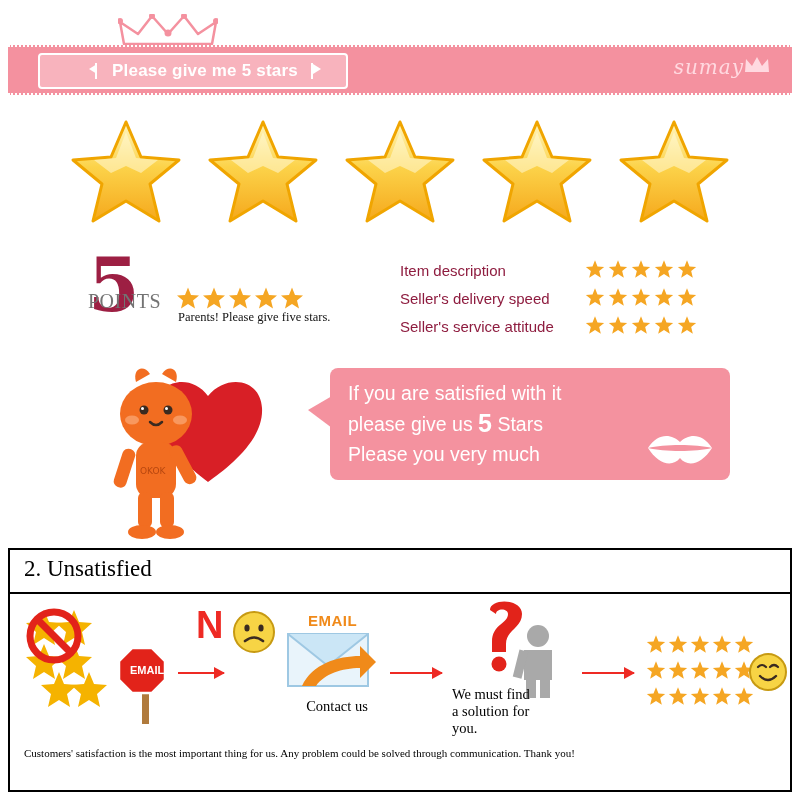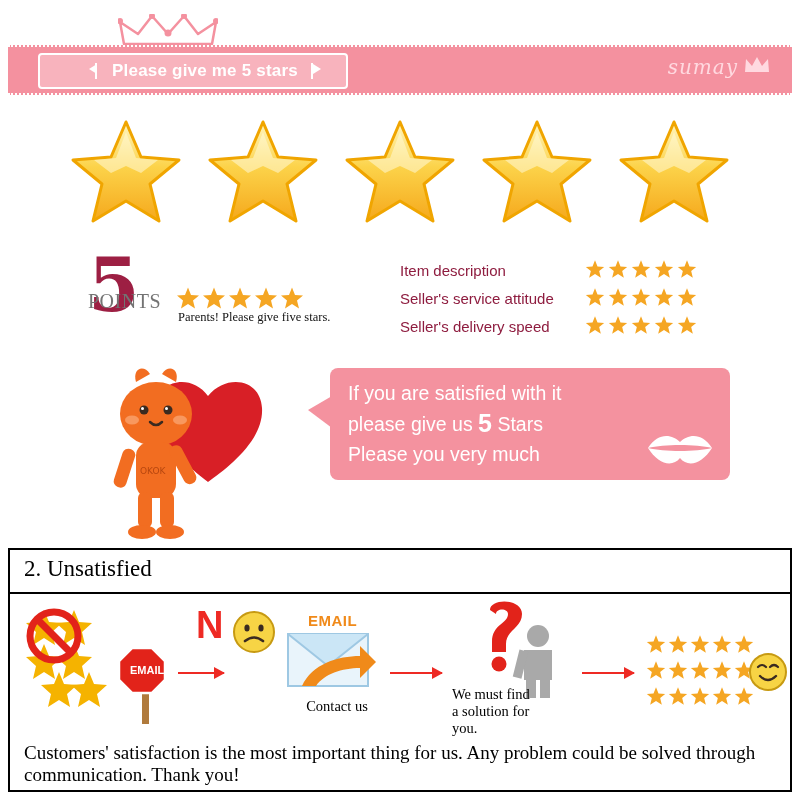--- a/index.html
+++ b/index.html
@@ -71,21 +71,20 @@
   .crown-top {
     position: absolute;
     left: 118px; top: 14px;
     width: 100px; height: 34px;
   }
   .brand {
     position: absolute;
     right: 22px; top: 8px;
     display: flex;
     align-items: center;
-    gap: 6px;
   }
   .brand-text {
     font-family: "DejaVu Serif", serif;
     font-style: italic;
     font-size: 20px;
     color: #ffd9e0;
     letter-spacing: 1px;
   }
 
   
@@ -243,21 +242,21 @@
     font-family: "Liberation Serif", serif;
     font-size: 14.5px;
     color: #000;
     line-height: 17px;
   }
   .footer-text {
     position: absolute;
     left: 14px; top: 192px;
     width: 756px;
     font-family: "Liberation Serif", serif;
-    font-size: 19px;
+    font-size: 11px;
     color: #000;
     line-height: 22px;
   }
   .email-word {
     position: absolute;
     font-family: "Liberation Sans", sans-serif;
     font-weight: bold;
     font-size: 15px;
     color: #f08a1a;
     letter-spacing: .5px;
@@ -390,41 +389,41 @@
             </svg></span>
         <span><svg width="20" height="20" viewBox="0 0 24 24">
               <path d="M12 1.5 L15 9 L23 9.5 L17 14.5 L19 22.5 L12 18 L5 22.5 L7 14.5 L1 9.5 L9 9 Z" fill="#f5a623"></path>
             </svg></span>
         <span><svg width="20" height="20" viewBox="0 0 24 24">
               <path d="M12 1.5 L15 9 L23 9.5 L17 14.5 L19 22.5 L12 18 L5 22.5 L7 14.5 L1 9.5 L9 9 Z" fill="#f5a623"></path>
             </svg></span>
       </span>
     </div>
     <div class="rating-row">
+      <span class="rating-label">Seller's delivery speed</span>
+      <span class="rating-stars">
+        <span><svg width="20" height="20" viewBox="0 0 24 24">
+              <path d="M12 1.5 L15 9 L23 9.5 L17 14.5 L19 22.5 L12 18 L5 22.5 L7 14.5 L1 9.5 L9 9 Z" fill="#f5a623"></path>
+            </svg></span>
+        <span><svg width="20" height="20" viewBox="0 0 24 24">
+              <path d="M12 1.5 L15 9 L23 9.5 L17 14.5 L19 22.5 L12 18 L5 22.5 L7 14.5 L1 9.5 L9 9 Z" fill="#f5a623"></path>
+            </svg></span>
+        <span><svg width="20" height="20" viewBox="0 0 24 24">
+              <path d="M12 1.5 L15 9 L23 9.5 L17 14.5 L19 22.5 L12 18 L5 22.5 L7 14.5 L1 9.5 L9 9 Z" fill="#f5a623"></path>
+            </svg></span>
+        <span><svg width="20" height="20" viewBox="0 0 24 24">
+              <path d="M12 1.5 L15 9 L23 9.5 L17 14.5 L19 22.5 L12 18 L5 22.5 L7 14.5 L1 9.5 L9 9 Z" fill="#f5a623"></path>
+            </svg></span>
+        <span><svg width="20" height="20" viewBox="0 0 24 24">
+              <path d="M12 1.5 L15 9 L23 9.5 L17 14.5 L19 22.5 L12 18 L5 22.5 L7 14.5 L1 9.5 L9 9 Z" fill="#f5a623"></path>
+            </svg></span>
+      </span>
+    </div>
+    <div class="rating-row">
       <span class="rating-label">Seller's service attitude</span>
-      <span class="rating-stars">
-        <span><svg width="20" height="20" viewBox="0 0 24 24">
-              <path d="M12 1.5 L15 9 L23 9.5 L17 14.5 L19 22.5 L12 18 L5 22.5 L7 14.5 L1 9.5 L9 9 Z" fill="#f5a623"></path>
-            </svg></span>
-        <span><svg width="20" height="20" viewBox="0 0 24 24">
-              <path d="M12 1.5 L15 9 L23 9.5 L17 14.5 L19 22.5 L12 18 L5 22.5 L7 14.5 L1 9.5 L9 9 Z" fill="#f5a623"></path>
-            </svg></span>
-        <span><svg width="20" height="20" viewBox="0 0 24 24">
-              <path d="M12 1.5 L15 9 L23 9.5 L17 14.5 L19 22.5 L12 18 L5 22.5 L7 14.5 L1 9.5 L9 9 Z" fill="#f5a623"></path>
-            </svg></span>
-        <span><svg width="20" height="20" viewBox="0 0 24 24">
-              <path d="M12 1.5 L15 9 L23 9.5 L17 14.5 L19 22.5 L12 18 L5 22.5 L7 14.5 L1 9.5 L9 9 Z" fill="#f5a623"></path>
-            </svg></span>
-        <span><svg width="20" height="20" viewBox="0 0 24 24">
-              <path d="M12 1.5 L15 9 L23 9.5 L17 14.5 L19 22.5 L12 18 L5 22.5 L7 14.5 L1 9.5 L9 9 Z" fill="#f5a623"></path>
-            </svg></span>
-      </span>
-    </div>
-    <div class="rating-row">
-      <span class="rating-label">Seller's delivery speed</span>
       <span class="rating-stars">
         <span><svg width="20" height="20" viewBox="0 0 24 24">
               <path d="M12 1.5 L15 9 L23 9.5 L17 14.5 L19 22.5 L12 18 L5 22.5 L7 14.5 L1 9.5 L9 9 Z" fill="#f5a623"></path>
             </svg></span>
         <span><svg width="20" height="20" viewBox="0 0 24 24">
               <path d="M12 1.5 L15 9 L23 9.5 L17 14.5 L19 22.5 L12 18 L5 22.5 L7 14.5 L1 9.5 L9 9 Z" fill="#f5a623"></path>
             </svg></span>
         <span><svg width="20" height="20" viewBox="0 0 24 24">
               <path d="M12 1.5 L15 9 L23 9.5 L17 14.5 L19 22.5 L12 18 L5 22.5 L7 14.5 L1 9.5 L9 9 Z" fill="#f5a623"></path>
             </svg></span>

